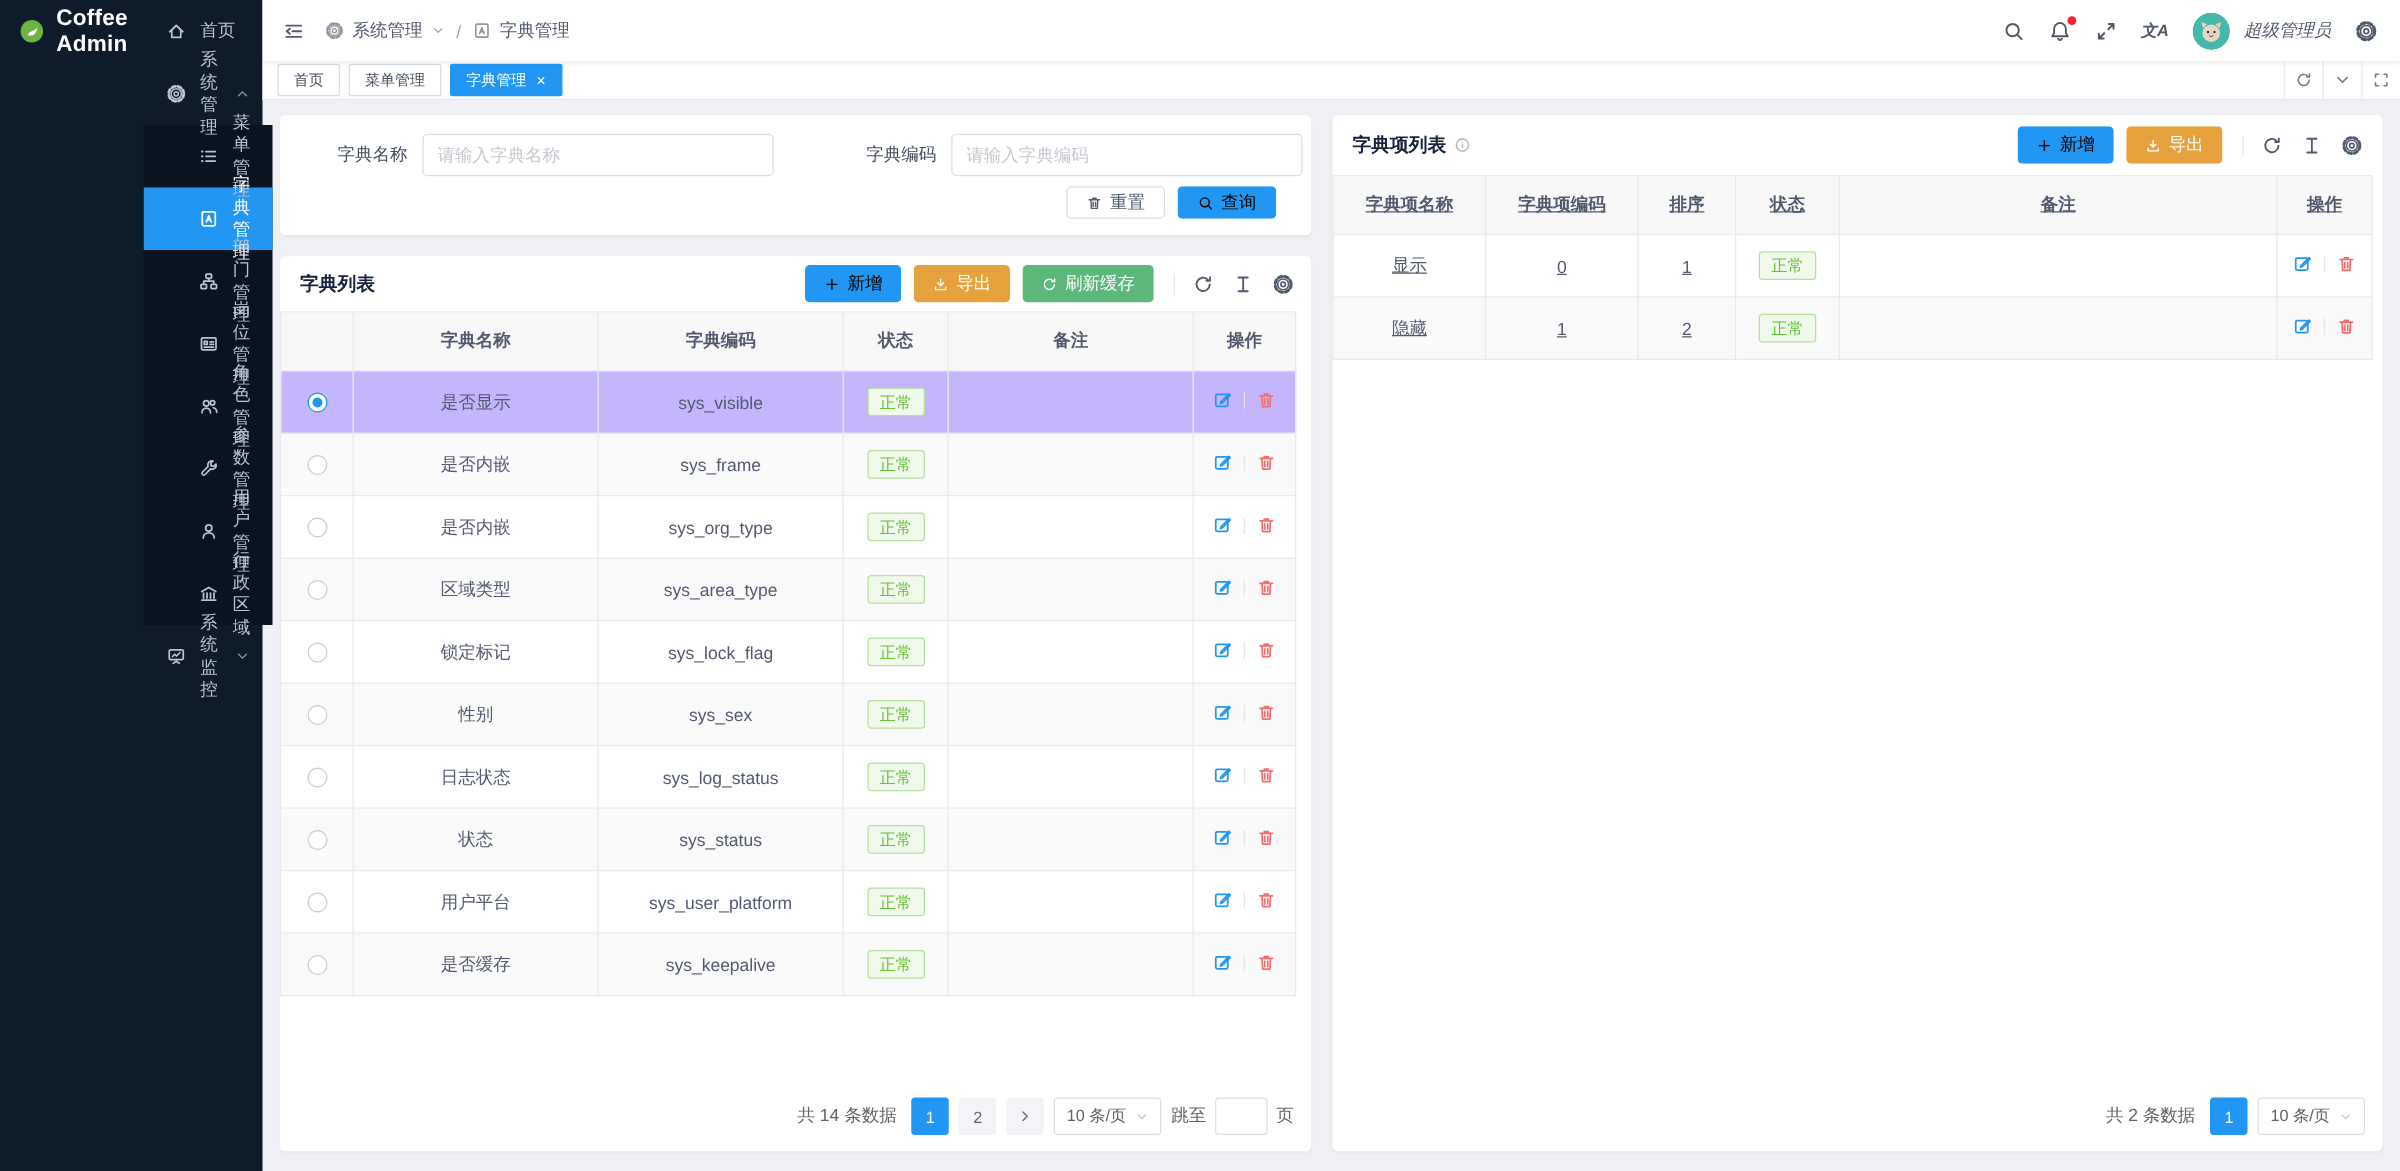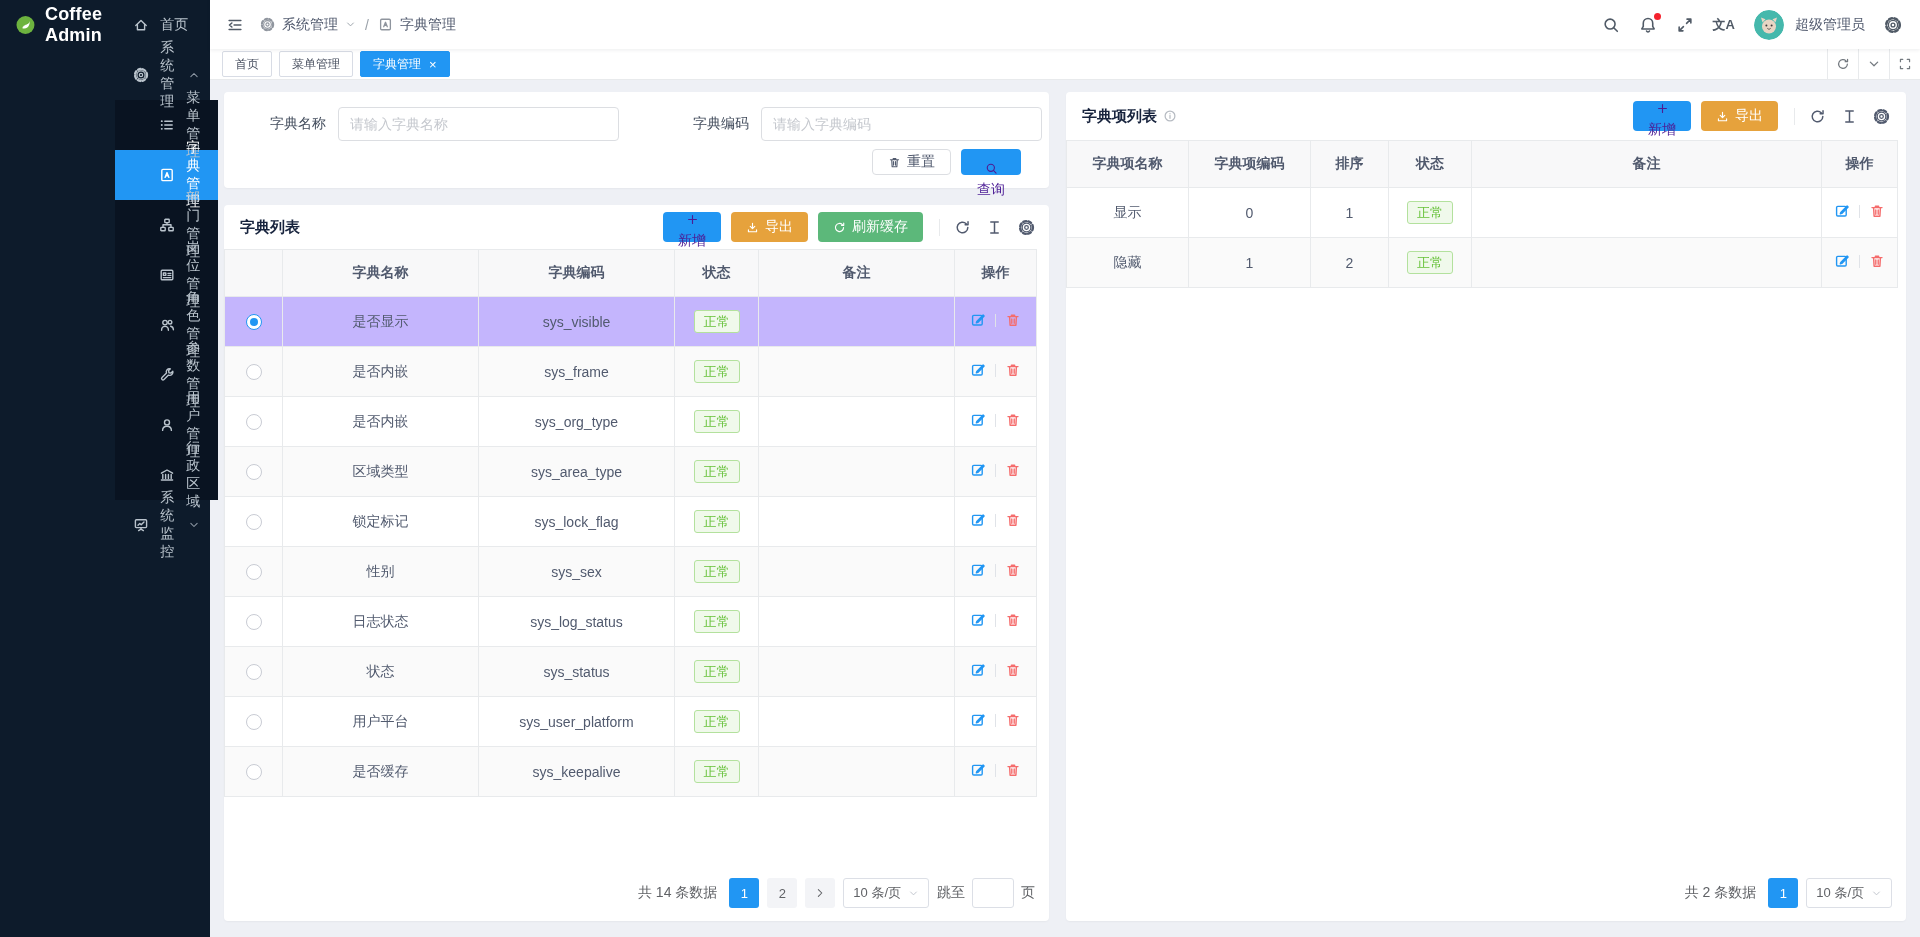--- a/index.html
+++ b/index.html
@@ -23,21 +23,21 @@
 
   
   .main{flex:1;min-width:0;display:flex;flex-direction:column;}
   .topbar{height:49px;background:#fff;display:flex;align-items:center;justify-content:space-between;padding:0 18px 0 16px;box-shadow:0 1px 4px rgba(0,21,41,.08);position:relative;z-index:3;}
   .tb-left{display:flex;align-items:center;gap:16px;}
   .hd-ic{font-size:18px;color:#505a66;cursor:pointer;}
   .crumb{display:flex;align-items:center;gap:7px;color:#515a6e;font-size:14px;}
   .crumb .ci{font-size:15px;color:#8f959e;}
   .crumb .sm{font-size:11px;color:#9aa1a9;}
   .crumb .sep{color:#9aa1a9;margin:0 2px;}
-  .tb-right{display:flex;align-items:center;gap:19px;}
+  .tb-right{display:flex;align-items:center;gap:19px;font-style:italic;}
   .tb-right .hd-ic{font-size:18px;}
   .bell-wrap{position:relative;display:inline-flex;}
   .bell-dot{position:absolute;top:-3px;right:-4px;width:7px;height:7px;border-radius:50%;background:#f5222d;}
   .trans{font-size:13px;font-weight:bold;color:#505a66;cursor:pointer;}
   .avatar{width:30px;height:30px;border-radius:50%;overflow:hidden;cursor:pointer;display:inline-flex;}
   .username{font-size:14px;color:#515a6e;margin-left:-8px;cursor:pointer;}
 
   
   .tabbar{height:31px;background:#fff;border-bottom:1px solid #e8eaec;display:flex;align-items:center;padding-left:12px;position:relative;z-index:2;}
   .tabs{display:flex;gap:7px;flex:1;align-items:center;}
@@ -58,38 +58,38 @@
   .search-row{display:flex;align-items:center;}
   .form-item{display:flex;align-items:center;}
   .form-item + .form-item{margin-left:56px;}
   .form-label{width:86px;text-align:right;padding-right:12px;color:#424c5c;white-space:nowrap;}
   .inp{width:281px;height:34px;border:1px solid #dcdee2;border-radius:4px;padding:0 11px;font-size:14px;color:#515a6e;outline:none;font-family:inherit;}
   .inp::placeholder{color:#c5c8ce;}
   .btn-row{display:flex;justify-content:flex-end;gap:10px;margin-top:8px;}
   .btn{height:20px;display:inline-flex;align-items:center;gap:6px;padding:12px 15px;border-radius:4px;font-size:14px;border:1px solid transparent;cursor:pointer;background:#fff;font-family:inherit;}
   .btn i{font-size:13px;}
   .btn-plain{border-color:#dcdee2;color:#515a6e;}
-  .btn-primary{background:#2196f3;color:#4c1d95;flex-direction:column;}
+  .btn-primary{background:#2196f3;color:#000000;}
   .btn-warning{background:#e6a23c;color:#fff;}
   .btn-success{background:#5cb87a;color:#fff;}
   .btn-sm{height:30px;padding:0 14px;}
 
   
   .list-card{flex:1;min-height:0;display:flex;flex-direction:column;}
   .card-head{display:flex;align-items:center;padding:7px 14px 7px 16px;}
   .item-card .card-head{padding:9px 16px;}
   .card-title{font-size:15px;font-weight:bold;color:#17233d;display:flex;align-items:center;gap:6px;}
   .info-ic{font-size:14px;color:#b6bbc2;font-weight:normal;}
   .head-actions{margin-left:auto;display:flex;align-items:center;gap:10px;}
   .icon-group{display:flex;align-items:center;gap:15px;margin-left:6px;padding-left:14px;border-left:1px solid #e8eaec;color:#515a6e;}
   .icon-group i{font-size:17px;cursor:pointer;}
 
   
   .table-wrap{padding-right:12px;}
-  .item-card .table-wrap{padding-right:8px;}
+  .item-card .table-wrap{padding-right:8px;text-decoration:underline;}
   table{width:100%;border-collapse:collapse;table-layout:fixed;font-size:14px;}
   th{background:#f8f8f9;color:#515a6e;font-weight:bold;height:47px;border:1px solid #e8eaec;text-align:center;}
   td{height:50px;border:1px solid #e8eaec;text-align:center;color:#515a6e;background:#fff;}
   tr.striped td{background:#fafafa;}
   tr.selected td{background:#c4b5fd;}
   #dict-table th:nth-child(1){width:58px;}
   #dict-table th:nth-child(2){width:196px;}
   #dict-table th:nth-child(3){width:196px;}
   #dict-table th:nth-child(4){width:84px;}
   #dict-table th:nth-child(6){width:82px;}

